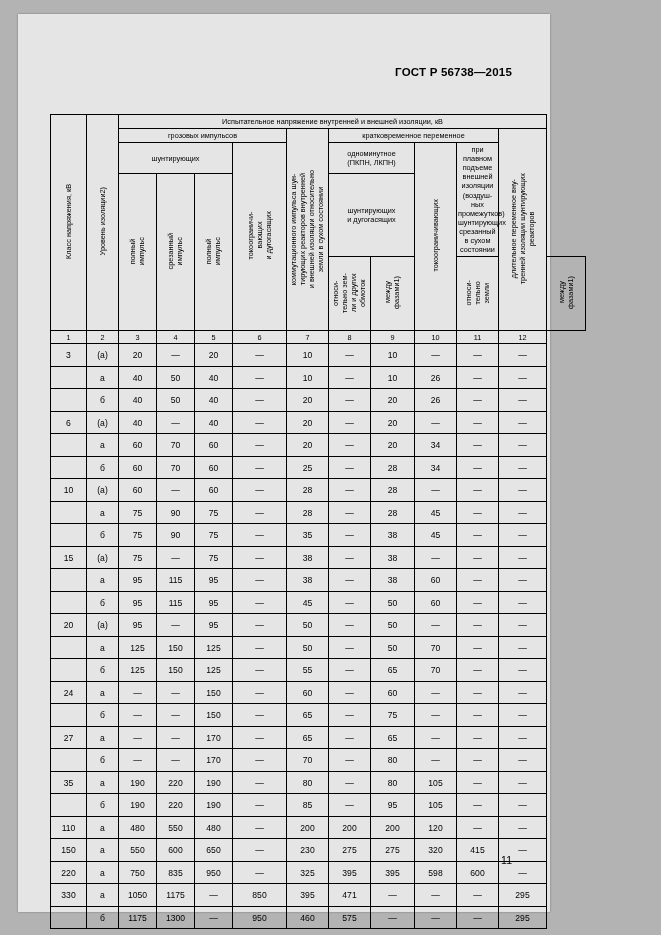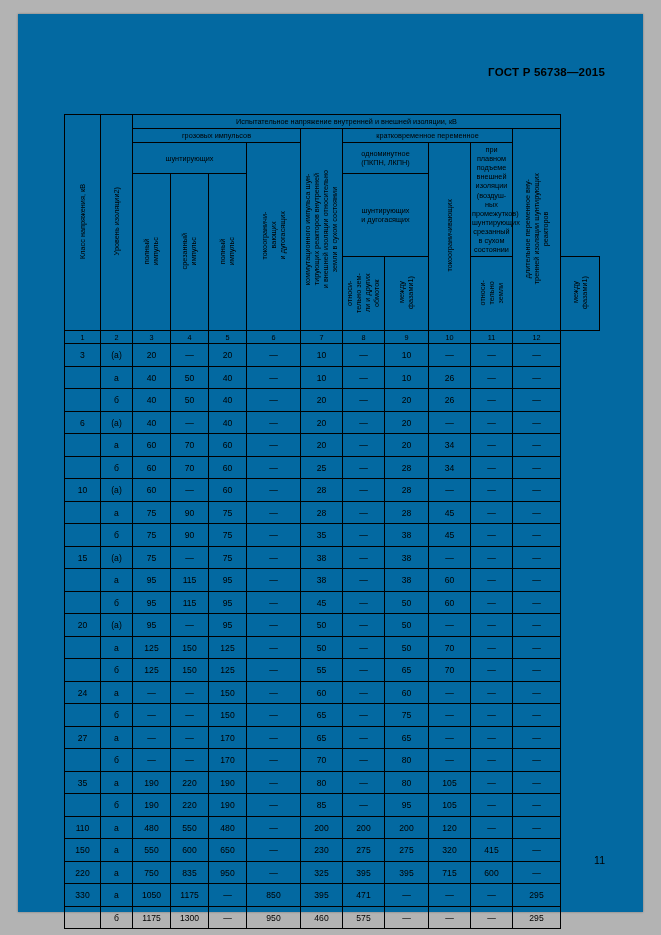--- a/index.html
+++ b/index.html
@@ -10,23 +10,23 @@
   body {
     width: 661px;
     height: 935px;
     font-family: "Liberation Sans", sans-serif;
     overflow: hidden;
   }
   .page {
     position: absolute;
     left: 18px;
     top: 14px;
-    width: 625px;
+    width: 532px;
     height: 898px;
-    background: #0369a1;
+    background: #e5e5e5;
     box-shadow: 0 0 2px rgba(0,0,0,0.35);
   }
   .header {
     position: absolute;
     top: 52px;
     right: 38px;
     font-size: 11.5px;
     font-weight: bold;
     letter-spacing: 0.2px;
     color: #000;
@@ -36,21 +36,21 @@
     top: 78px;
     left: 38px;
     font-size: 10.5px;
     color: #000;
   }
   .table-caption .tword {
     letter-spacing: 1.6px;
   }
   .tbl-wrap {
     position: absolute;
-    left: 46px;
+    left: 32px;
     top: 100px;
     width: 536px;
   }
   table.maintbl {
     border-collapse: collapse;
     table-layout: fixed;
     width: 536px;
     font-size: 7.3px;
     color: #000;
   }
@@ -522,21 +522,21 @@
           <tr class="datarow">
             <td>220</td>
             <td>а</td>
             <td>750</td>
             <td>835</td>
             <td>950</td>
             <td>—</td>
             <td>325</td>
             <td>395</td>
             <td>395</td>
-            <td>715</td>
+            <td>598</td>
             <td>600</td>
             <td>—</td>
           </tr>
           <tr class="datarow">
             <td>330</td>
             <td>а</td>
             <td>1050</td>
             <td>1175</td>
             <td>—</td>
             <td>850</td>

